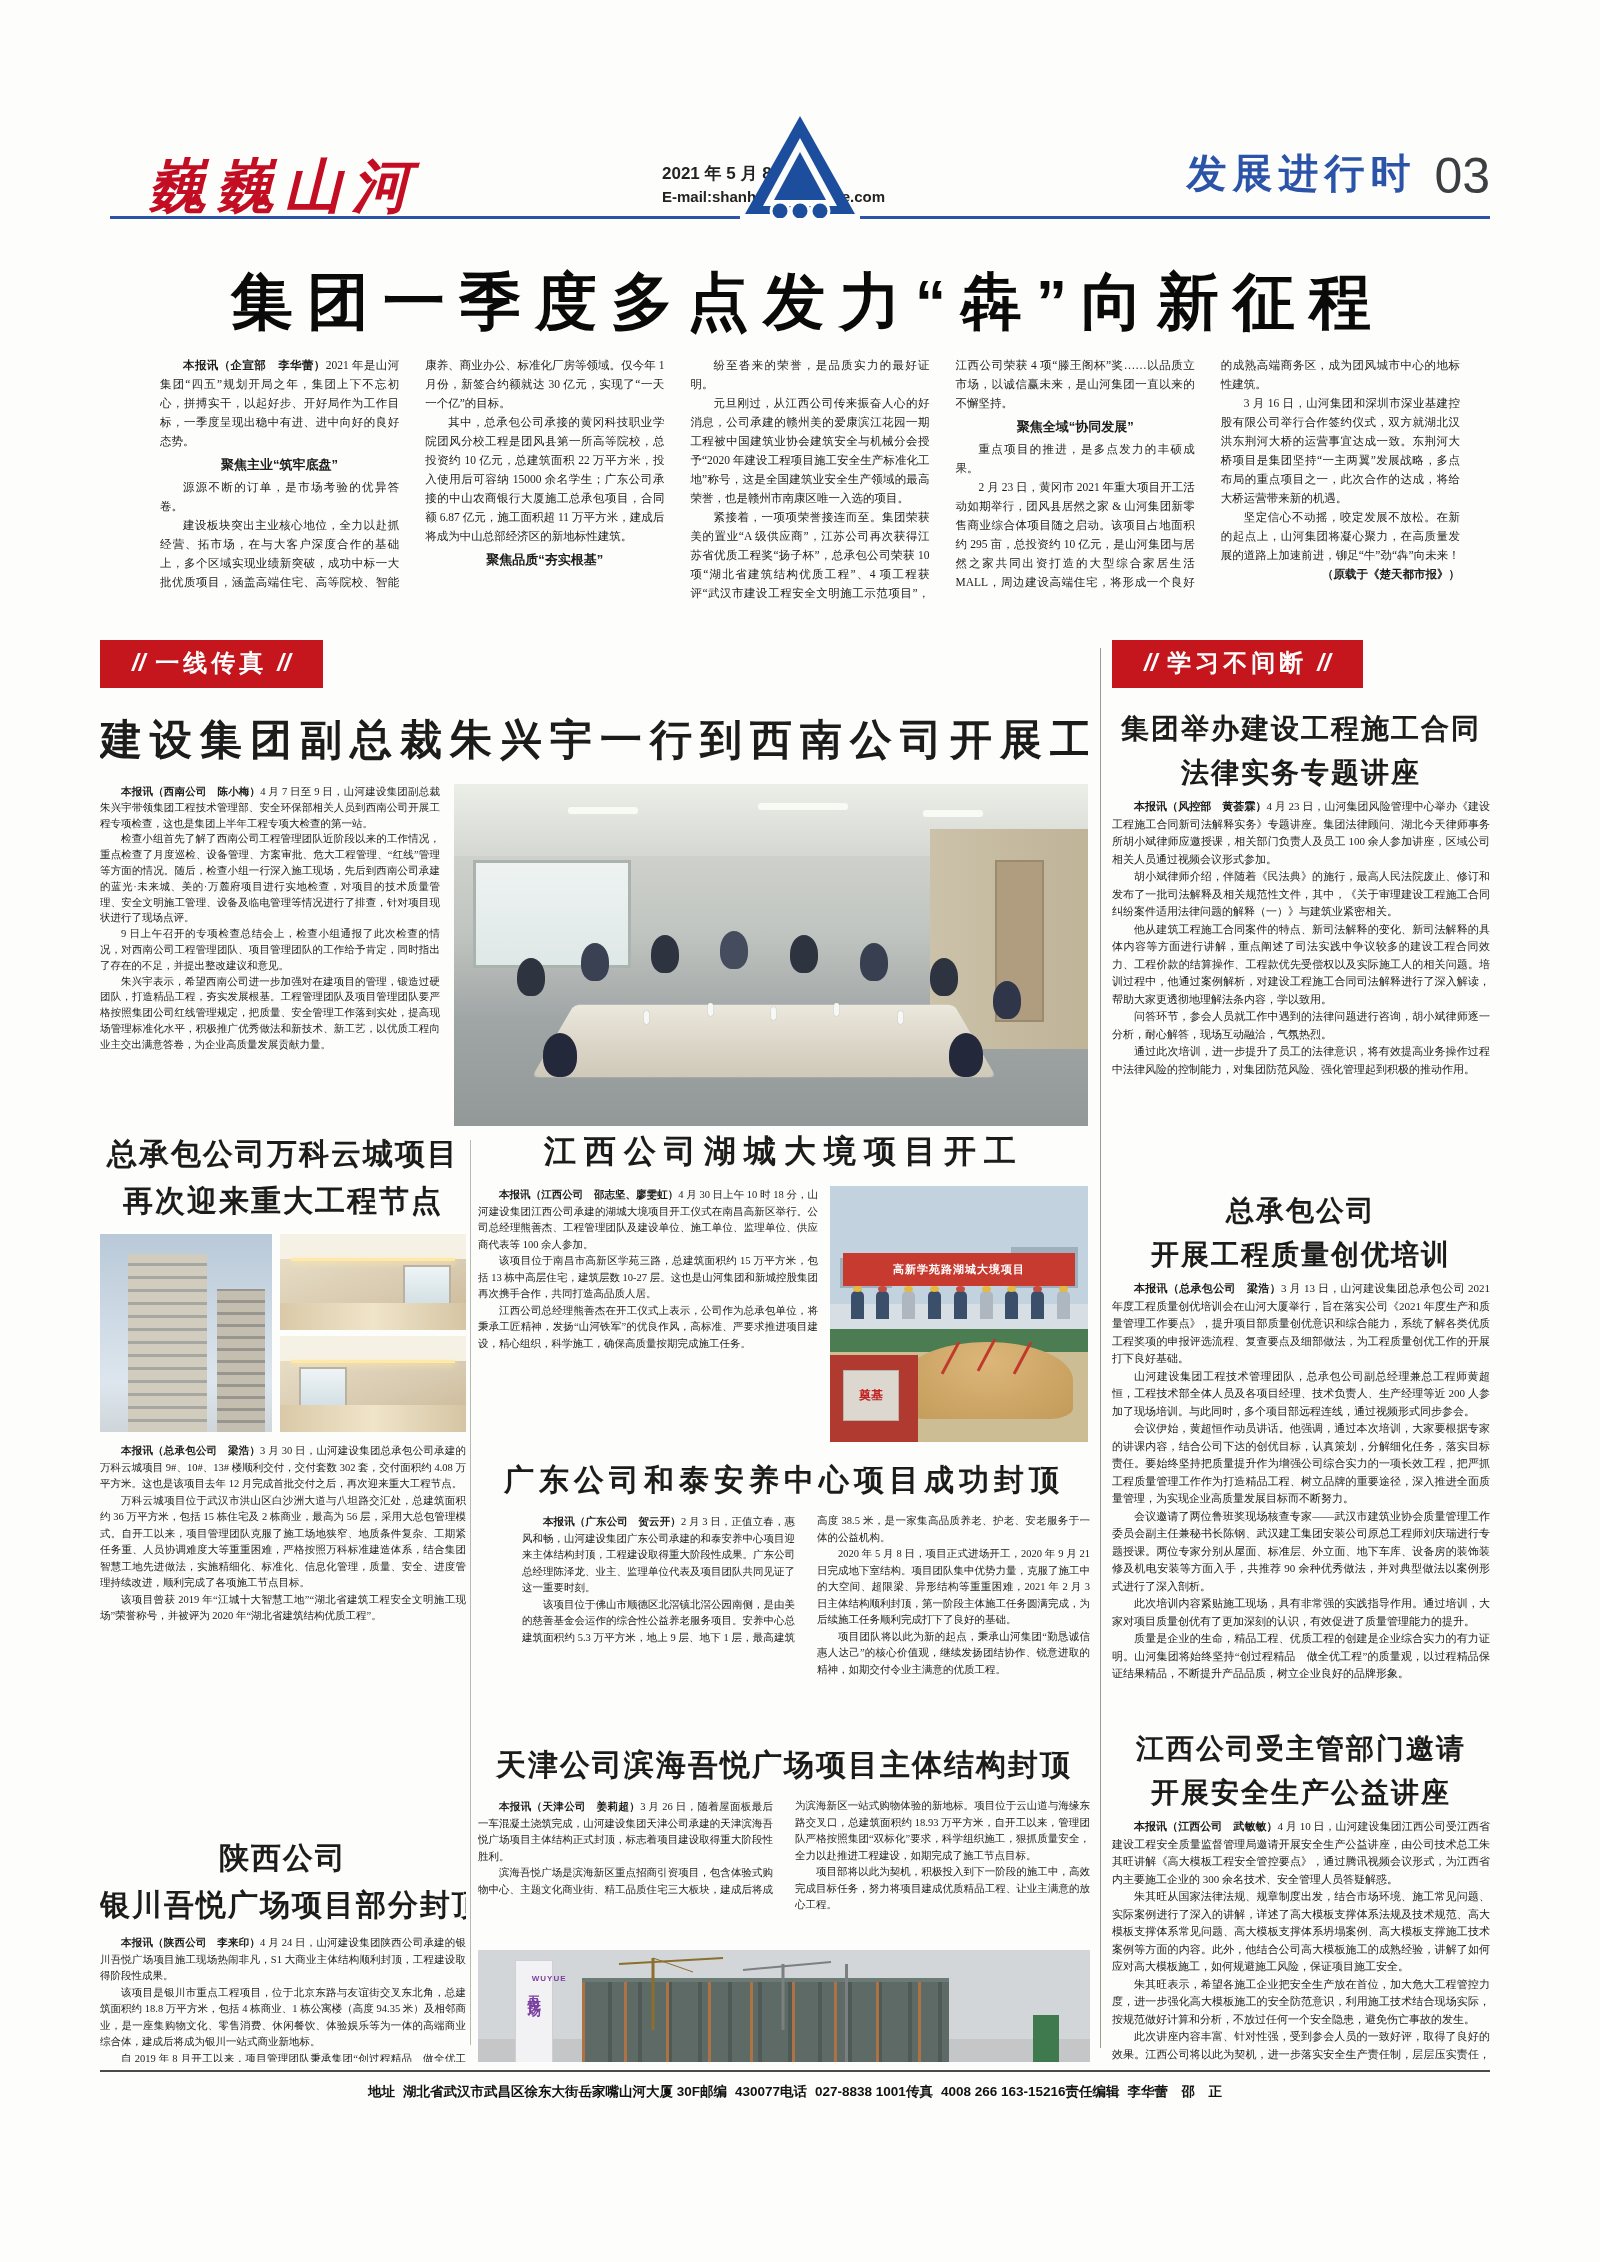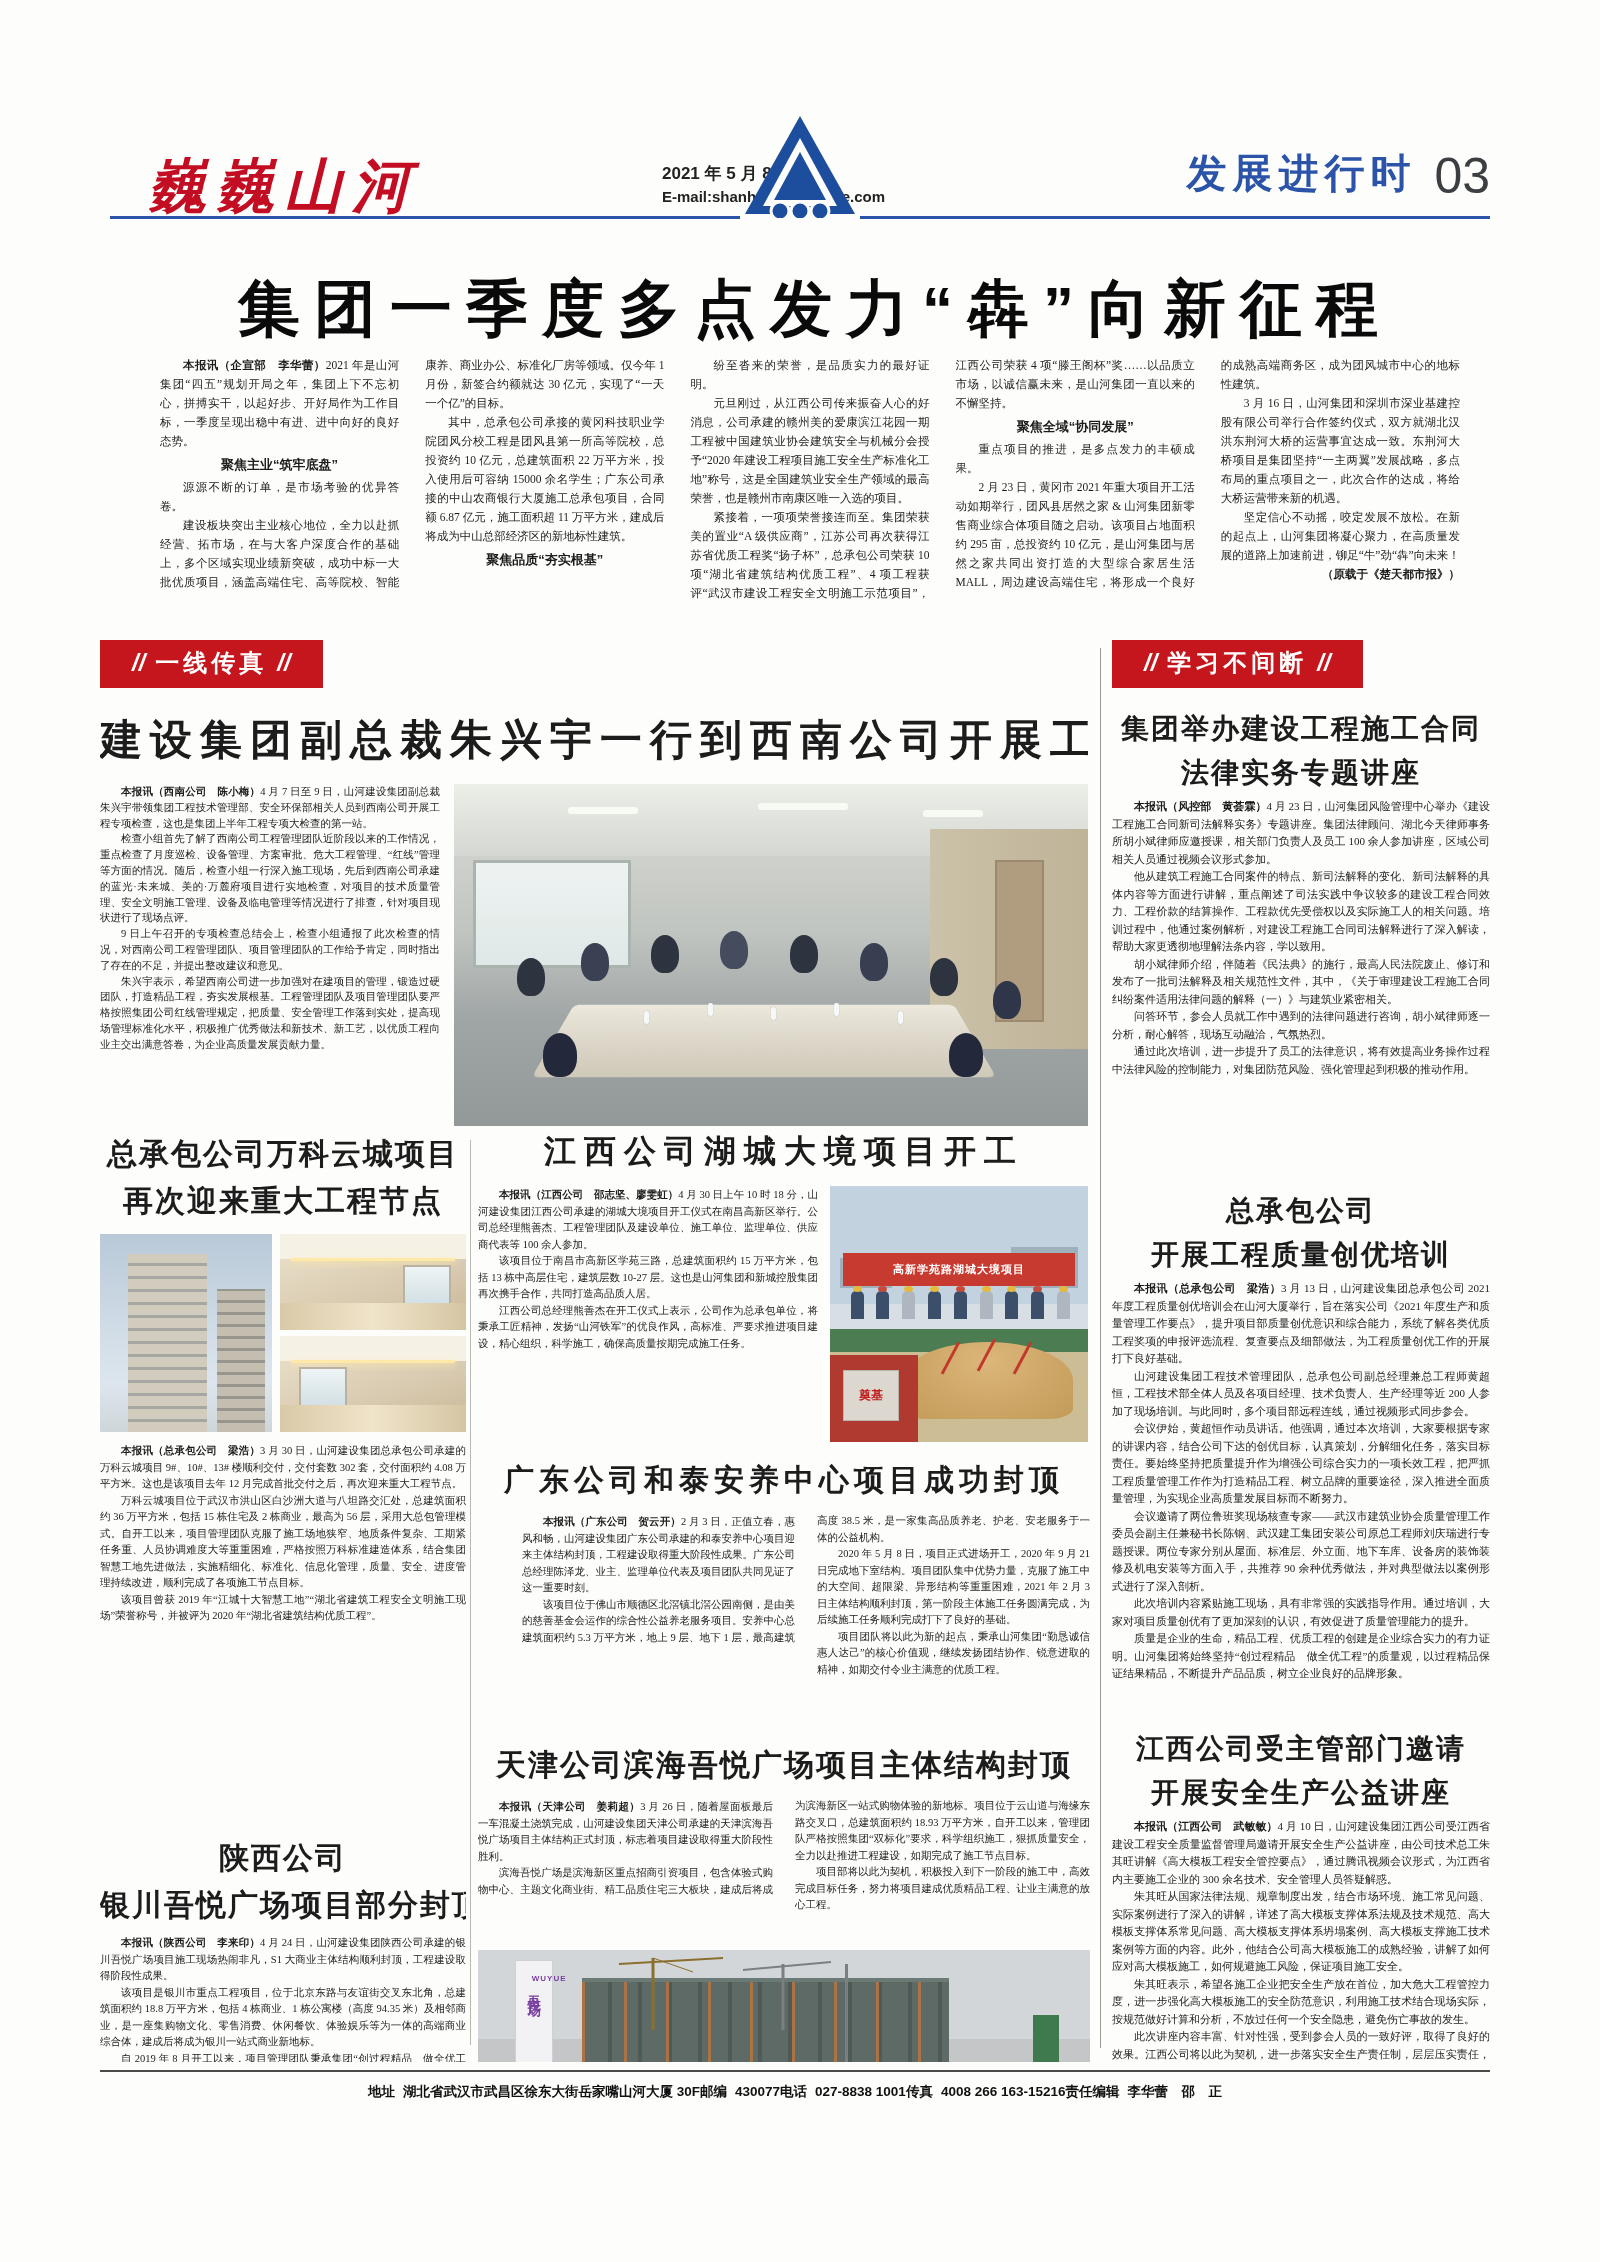--- a/index.html
+++ b/index.html
@@ -15,21 +15,21 @@
   .mast-right{position:absolute;right:110px;top:146px;display:flex;align-items:flex-end;}
   .mast-section{color:#2b53a8;font-family:"Liberation Sans",sans-serif;font-weight:bold;
         font-size:40px;letter-spacing:6px;}
   .mast-pageno{color:#3c3f42;font-family:"Liberation Sans",sans-serif;font-size:50px;
         margin-left:18px;line-height:1;}
   .mast-rule{position:absolute;top:216px;height:3px;background:#2b53a8;}
   .rule-l{left:110px;width:630px;}
   .rule-r{left:860px;width:630px;}
   .emblem{position:absolute;left:742px;top:114px;width:116px;height:104px;}
   
-  .lead-headline{position:absolute;left:150px;top:252px;width:1300px;margin:15px;text-align:center;
+  .lead-headline{position:absolute;left:150px;top:252px;width:1300px;margin:8px;text-align:center;
         font-family:"Liberation Sans",sans-serif;font-weight:900;font-size:62px;letter-spacing:14px;
         color:#0a0a0a;white-space:nowrap;}
   .lead-cols{position:absolute;left:160px;top:356px;width:1300px;height:278px;overflow:hidden;
         column-count:5;column-gap:26px;font-size:11.5px;line-height:19px;}
   
   .para{margin:0;text-indent:2em;text-align:justify;}
   .para b{font-family:"Liberation Sans",sans-serif;}
   .subhead{margin:4px 0;text-align:center;font-weight:bold;font-size:13px;
         font-family:"Liberation Sans",sans-serif;break-inside:avoid;}
   .credit{margin:0;text-align:right;font-weight:bold;}
@@ -307,22 +307,22 @@
   <div class="vrule vr-mid"></div>
   <div class="vrule vr-right"></div>
 
   <aside class="rail">
     <div class="badge"><span class="slash">//</span><span>学习不间断</span><span class="slash">//</span></div>
     <div class="art">
       <h3 class="h2line h-rail1">集团举办建设工程施工合同</h3>
       <h3 class="h2line h-rail2">法律实务专题讲座</h3>
       <div class="railtxt legal-body">
           <p class="para"><b>本报讯（风控部　黄荟霖）</b>4 月 23 日，山河集团风险管理中心举办《建设工程施工合同新司法解释实务》专题讲座。集团法律顾问、湖北今天律师事务所胡小斌律师应邀授课，相关部门负责人及员工 100 余人参加讲座，区域公司相关人员通过视频会议形式参加。</p>
+          <p class="para">胡小斌律师介绍，伴随着《民法典》的施行，最高人民法院废止、修订和发布了一批司法解释及相关规范性文件，其中，《关于审理建设工程施工合同纠纷案件适用法律问题的解释（一）》与建筑业紧密相关。</p>
           <p class="para">他从建筑工程施工合同案件的特点、新司法解释的变化、新司法解释的具体内容等方面进行讲解，重点阐述了司法实践中争议较多的建设工程合同效力、工程价款的结算操作、工程款优先受偿权以及实际施工人的相关问题。培训过程中，他通过案例解析，对建设工程施工合同司法解释进行了深入解读，帮助大家更透彻地理解法条内容，学以致用。</p>
-          <p class="para">胡小斌律师介绍，伴随着《民法典》的施行，最高人民法院废止、修订和发布了一批司法解释及相关规范性文件，其中，《关于审理建设工程施工合同纠纷案件适用法律问题的解释（一）》与建筑业紧密相关。</p>
           <p class="para">问答环节，参会人员就工作中遇到的法律问题进行咨询，胡小斌律师逐一分析，耐心解答，现场互动融洽，气氛热烈。</p>
           <p class="para">通过此次培训，进一步提升了员工的法律意识，将有效提高业务操作过程中法律风险的控制能力，对集团防范风险、强化管理起到积极的推动作用。</p>
         </div>
     </div>
     <div class="art">
       <h3 class="h2line h-rail1">总承包公司</h3>
       <h3 class="h2line h-rail2">开展工程质量创优培训</h3>
       <div class="railtxt quality-body">
           <p class="para"><b>本报讯（总承包公司　梁浩）</b>3 月 13 日，山河建设集团总承包公司 2021 年度工程质量创优培训会在山河大厦举行，旨在落实公司《2021 年度生产和质量管理工作要点》，提升项目部质量创优意识和综合能力，系统了解各类优质工程奖项的申报评选流程、复查要点及细部做法，为工程质量创优工作的开展打下良好基础。</p>
           <p class="para">山河建设集团工程技术管理团队，总承包公司副总经理兼总工程师黄超恒，工程技术部全体人员及各项目经理、技术负责人、生产经理等近 200 人参加了现场培训。与此同时，多个项目部远程连线，通过视频形式同步参会。</p>

